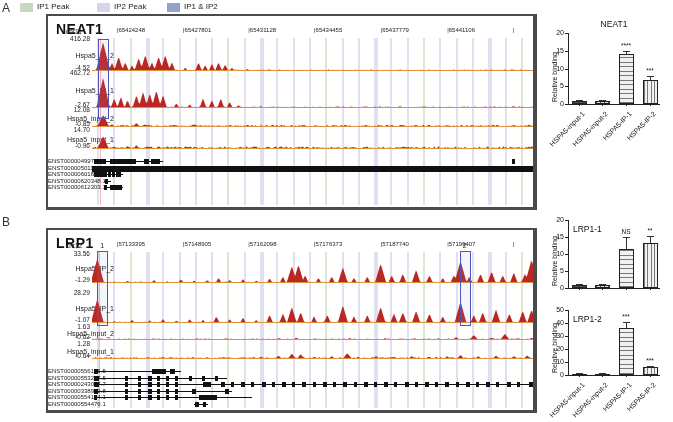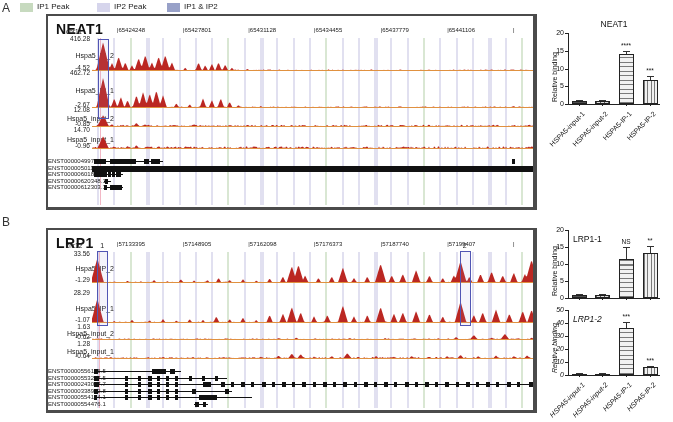--- a/index.html
+++ b/index.html
@@ -344,21 +344,21 @@
       <div class="sig" style="left: 61px; width: 40px; top: 27.75px;">****</div>
       <div class="xlab" style="left: 13px; top: 96px;">HSPA5-IP-1</div>
       <div class="bar p3" style="left: 97.5px; top: 66.215px; width: 15px; height: 23.785px;"></div>
       <div class="err" style="left: 105px; top: 62.31px; width: 1px; height: 3.905px;"></div>
       <div class="err" style="left: 102px; top: 62.31px; width: 7px; height: 1px;"></div>
       <div class="axis" style="left: 105px; top: 90px; width: 1px; height: 2px;"></div>
       <div class="sig" style="left: 85px; width: 40px; top: 53.31px;">***</div>
       <div class="xlab" style="left: 37px; top: 96px;">HSPA5-IP-2</div>
     </div>
 
-  <div class="chart" id="chart1" style="left:545px;top:218px;width:128px;height:85px;">
+  <div class="chart" id="chart1" style="left:545px;top:208px;width:128px;height:85px;">
     <div class="chart-title" style="left:28px;top:16px;">LRP1-1</div>
     <div class="ylab" style="left:6px;top:78px;">Relative binding</div>
   <div class="axis" style="left: 23px; top: 12px; width: 1px; height: 68px;"></div>
       <div class="axis" style="left: 23px; top: 80px; width: 92px; height: 1px;"></div>
       <div class="axis" style="left: 20px; top: 80px; width: 3px; height: 1px;"></div>
       <div class="ytickl" style="left: 5px; width: 14px; top: 76px;">0</div>
       <div class="axis" style="left: 20px; top: 63px; width: 3px; height: 1px;"></div>
       <div class="ytickl" style="left: 5px; width: 14px; top: 59px;">5</div>
       <div class="axis" style="left: 20px; top: 46px; width: 3px; height: 1px;"></div>
       <div class="ytickl" style="left: 5px; width: 14px; top: 42px;">10</div>
@@ -379,21 +379,21 @@
       <div class="err" style="left: 78px; top: 28.66px; width: 7px; height: 1px;"></div>
       <div class="axis" style="left: 81px; top: 80px; width: 1px; height: 2px;"></div>
       <div class="sig" style="left: 61px; width: 40px; top: 19.66px;">NS</div>
       <div class="bar p3" style="left: 97.5px; top: 35.12px; width: 15px; height: 44.88px;"></div>
       <div class="err" style="left: 105px; top: 28.32px; width: 1px; height: 6.8px;"></div>
       <div class="err" style="left: 102px; top: 28.32px; width: 7px; height: 1px;"></div>
       <div class="axis" style="left: 105px; top: 80px; width: 1px; height: 2px;"></div>
       <div class="sig" style="left: 85px; width: 40px; top: 19.32px;">**</div>
     </div>
 
-  <div class="chart" id="chart2" style="left:545px;top:303px;width:128px;height:119px;font-style:italic;">
+  <div class="chart" id="chart2" style="left:545px;top:303px;width:128px;height:119px;">
     <div class="chart-title" style="left:28px;top:11px;">LRP1-2</div>
     <div class="ylab" style="left:6px;top:70px;">Relative binding</div>
   <div class="axis" style="left: 23px; top: 7px; width: 1px; height: 65px;"></div>
       <div class="axis" style="left: 23px; top: 72px; width: 92px; height: 1px;"></div>
       <div class="axis" style="left: 20px; top: 72px; width: 3px; height: 1px;"></div>
       <div class="ytickl" style="left: 5px; width: 14px; top: 68px;">0</div>
       <div class="axis" style="left: 20px; top: 59px; width: 3px; height: 1px;"></div>
       <div class="ytickl" style="left: 5px; width: 14px; top: 55px;">10</div>
       <div class="axis" style="left: 20px; top: 46px; width: 3px; height: 1px;"></div>
       <div class="ytickl" style="left: 5px; width: 14px; top: 42px;">20</div>

